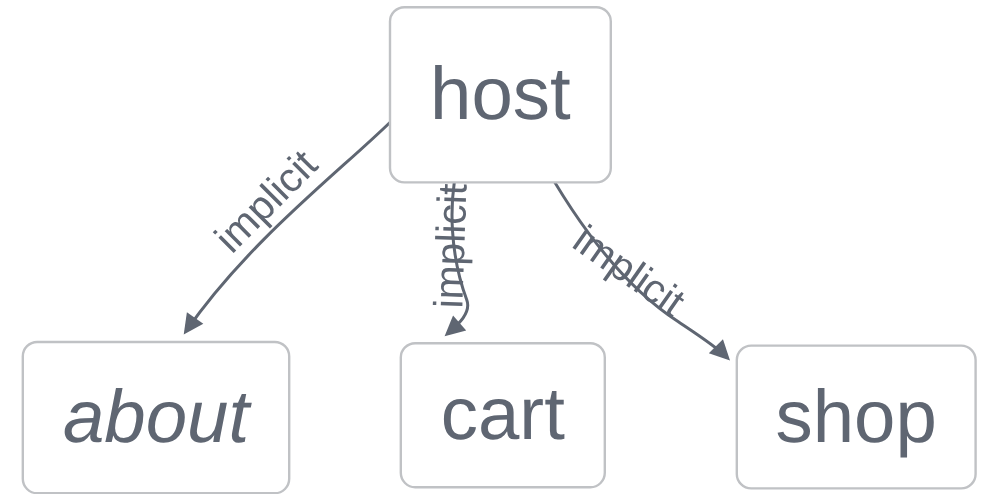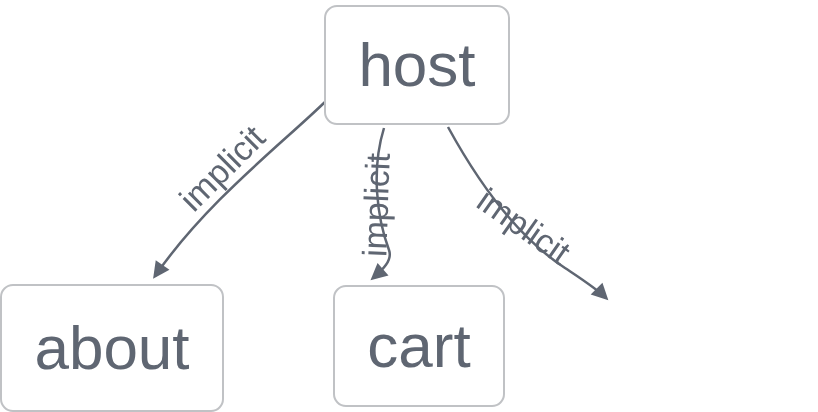--- a/index.html
+++ b/index.html
@@ -18,22 +18,22 @@
     background: #ffffff;
     border: 2.5px solid #c0c2c5;
     border-radius: 13px;
     display: flex;
     align-items: center;
     justify-content: center;
     font-size: 62px;
     color: #5f6672;
     line-height: 1;
   }
-  #node-host  { left: 324px; top: 5px;   width: 186px; height: 120px; text-align: right; }
-  #node-about { left: 0;   top: 284px; width: 224px; height: 128px; }
+  #node-host  { left: 324px; top: 5px;   width: 186px; height: 148px; text-align: right; }
+  #node-about { left: 18px;   top: 284px; width: 224px; height: 128px; font-style: italic; }
   #node-cart  { left: 333px; top: 285px; width: 172px; height: 122px; }
   #node-shop  { left: 613px; top: 287px; width: 201px; height: 121px; }
   .edge-label {
     position: absolute;
     font-size: 34px;
     color: #5f6672;
     white-space: nowrap;
     line-height: 1;
     transform: translate(-50%, -50%) rotate(var(--rot));
     pointer-events: none;
@@ -64,14 +64,17 @@
 
   <div class="node" id="node-host">
     <span>host</span>
   </div>
   <div class="node" id="node-about">
     <span>about</span>
   </div>
   <div class="node" id="node-cart">
     <span>cart</span>
   </div>
+  <div class="node" id="node-shop">
+    <span>shop</span>
+  </div>
 
 </div>
 
 </body></html>

